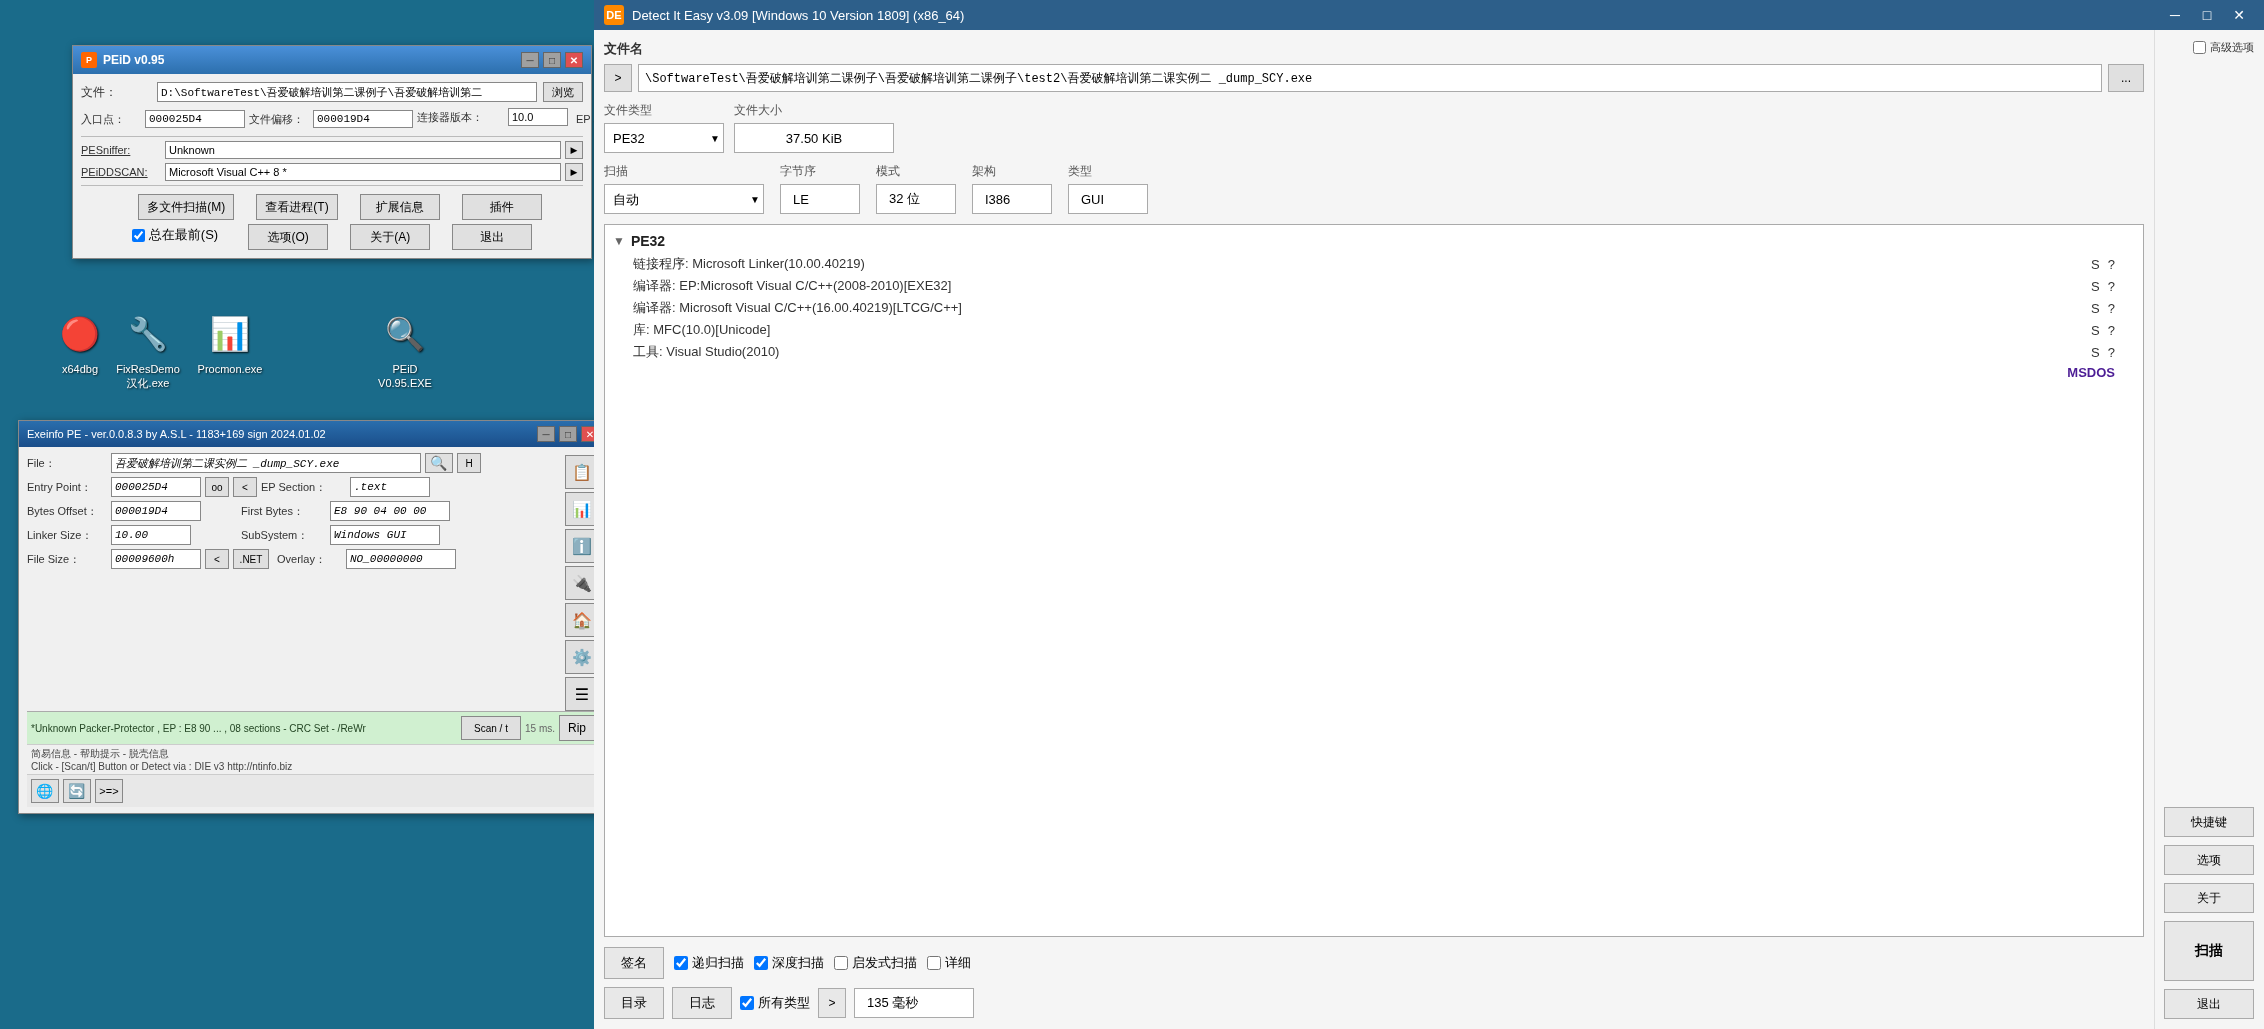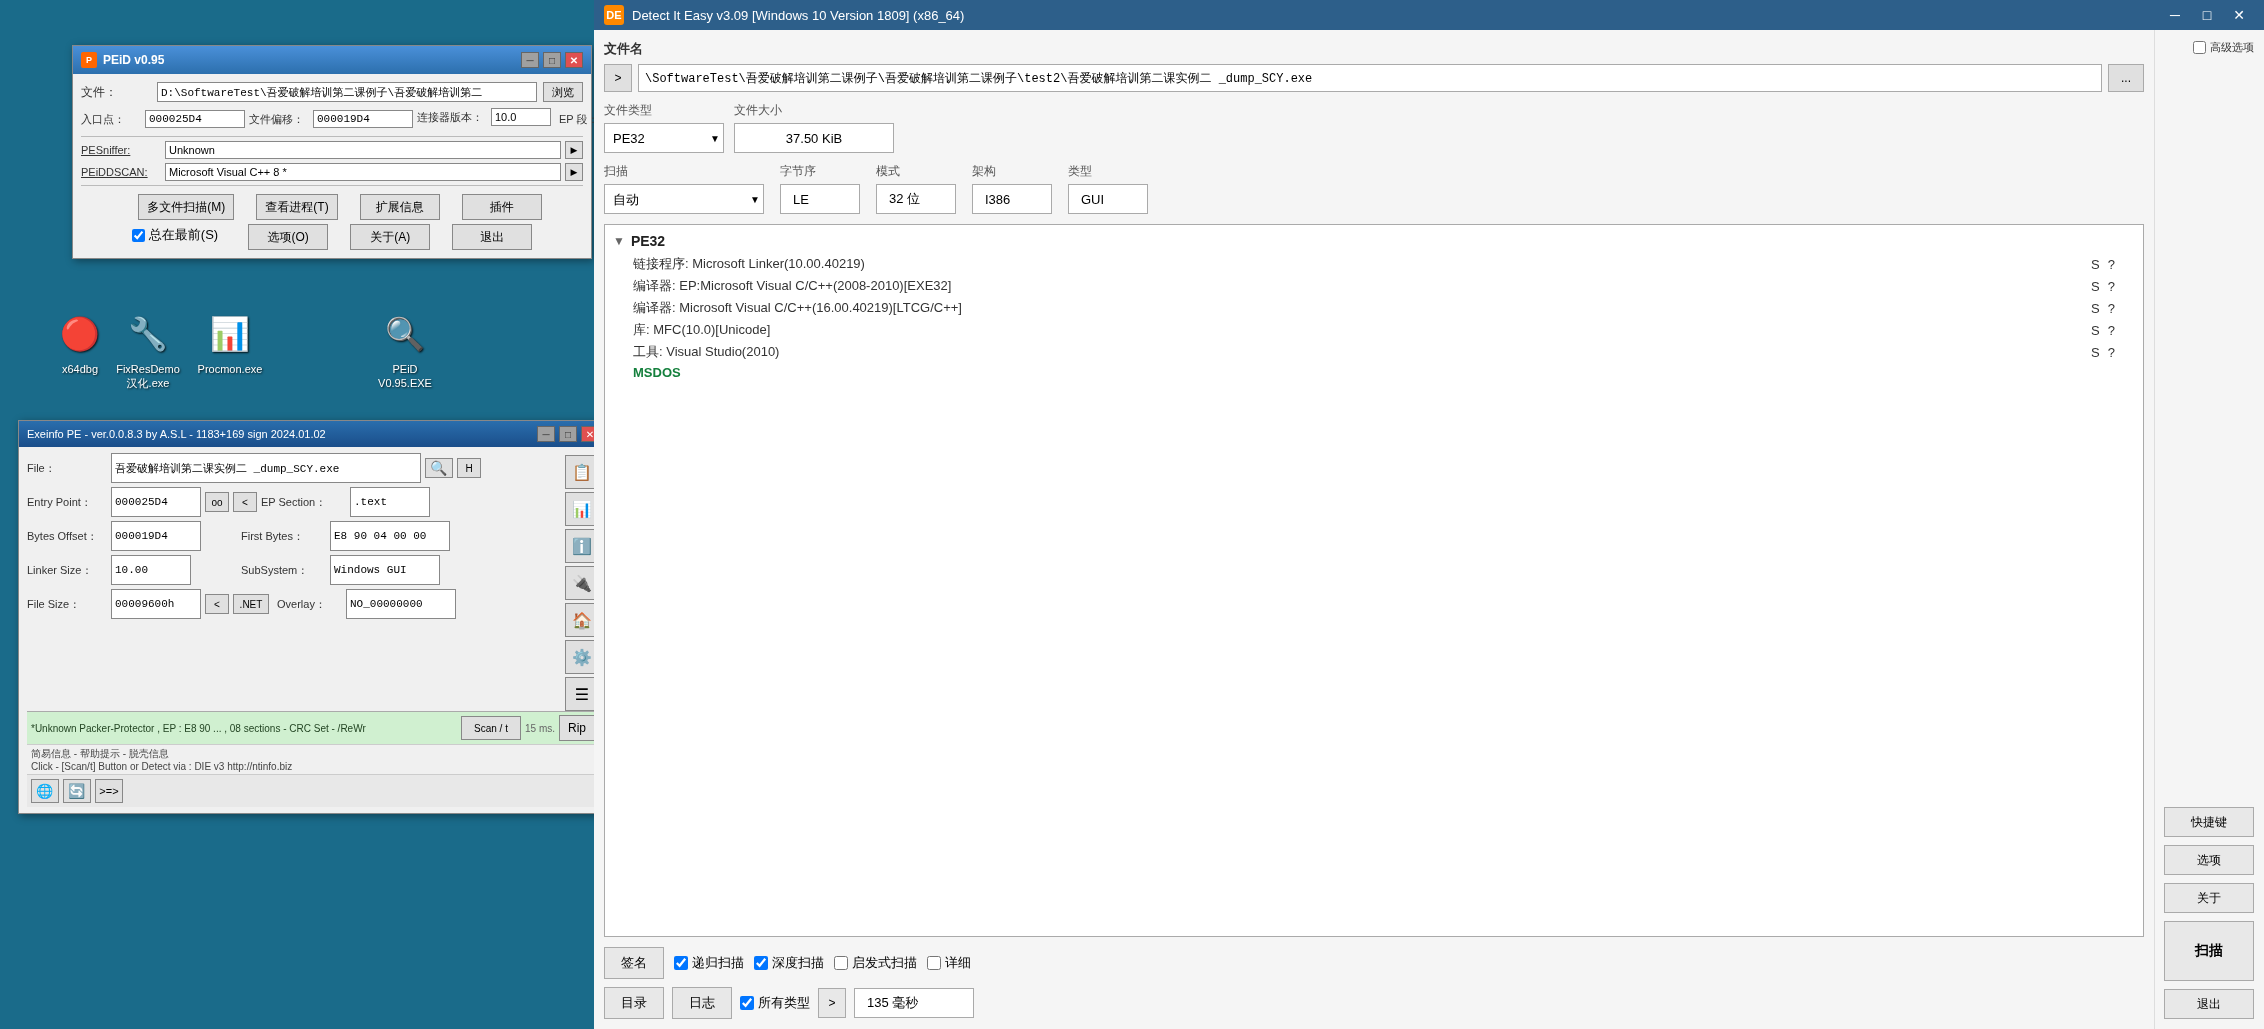--- a/index.html
+++ b/index.html
@@ -220,21 +220,21 @@
       margin-left: 16px;
     }
     .checkbox-row {
       display: flex;
       align-items: center;
       gap: 4px;
       margin-bottom: 4px;
     }
     .linker-row {
       display: flex;
-      gap: 4px;
+      gap: 21px;
       margin-bottom: 4px;
     }
     .linker-label { font-size: 11px; min-width: 70px; color: #333; }
     .linker-input { width: 60px; height: 18px; border: 1px solid #888; background: white; font-size: 11px; padding: 0 3px; }
 
     
     #exeinfo-window {
       left: 18px;
       top: 420px;
       width: 590px;
@@ -258,26 +258,27 @@
       align-items: center;
       margin-bottom: 4px;
       gap: 4px;
     }
     .exeinfo-label {
       font-size: 11px;
       color: #333;
       min-width: 80px;
     }
     .exeinfo-input {
-      height: 30px;
+      height: 20px;
       border: 1px solid #888;
       background: white;
       font-size: 11px;
       padding: 8px 3px;
       font-family: 'Courier New', monospace;
+      font-style: italic;
     }
     .exeinfo-input-wide { width: 230px; }
     .exeinfo-input-mid { width: 100px; }
     .exeinfo-btn-sm {
       width: 24px;
       height: 20px;
       background: #e0e0e0;
       border: 1px solid #888;
       font-size: 10px;
       cursor: pointer;
@@ -542,22 +543,23 @@
       color: #333;
       margin-right: 8px;
     }
     .die-result-q {
       color: #333;
       cursor: pointer;
     }
     .die-msdos {
       padding: 2px 20px;
       font-size: 13px;
-      color: #15803d;
+      color: #4c1d95;
       font-weight: bold;
+      text-align: right;
     }
 
     
     .die-bottom-controls {
       display: flex;
       align-items: center;
       gap: 10px;
       margin-bottom: 8px;
       flex-wrap: wrap;
     }

